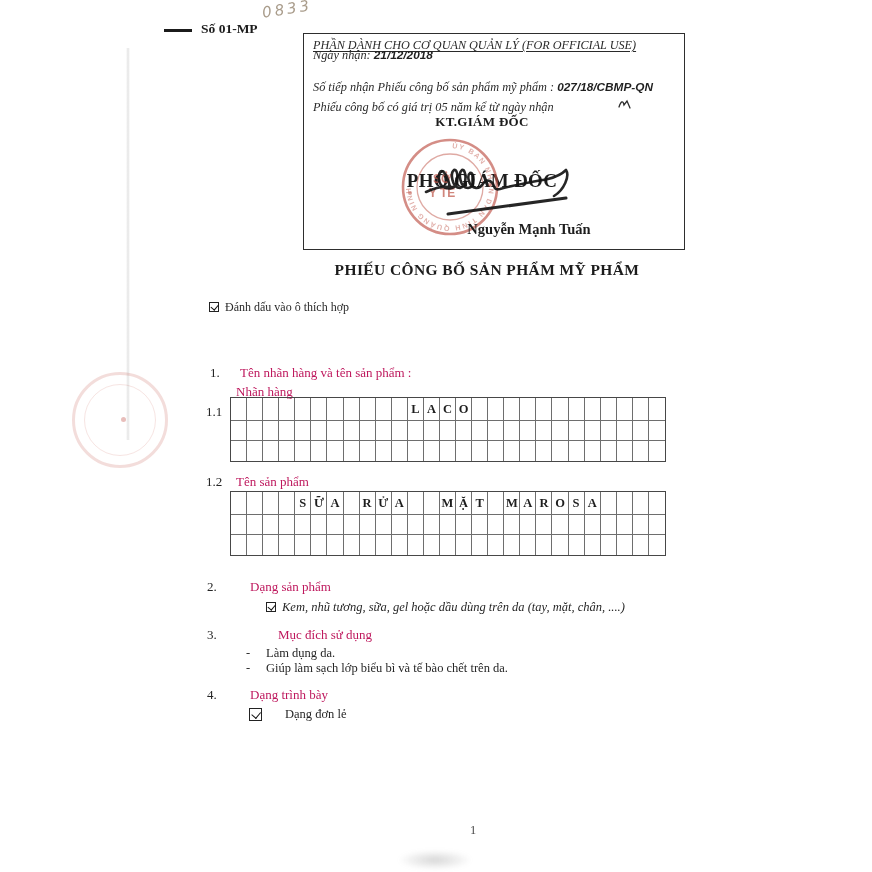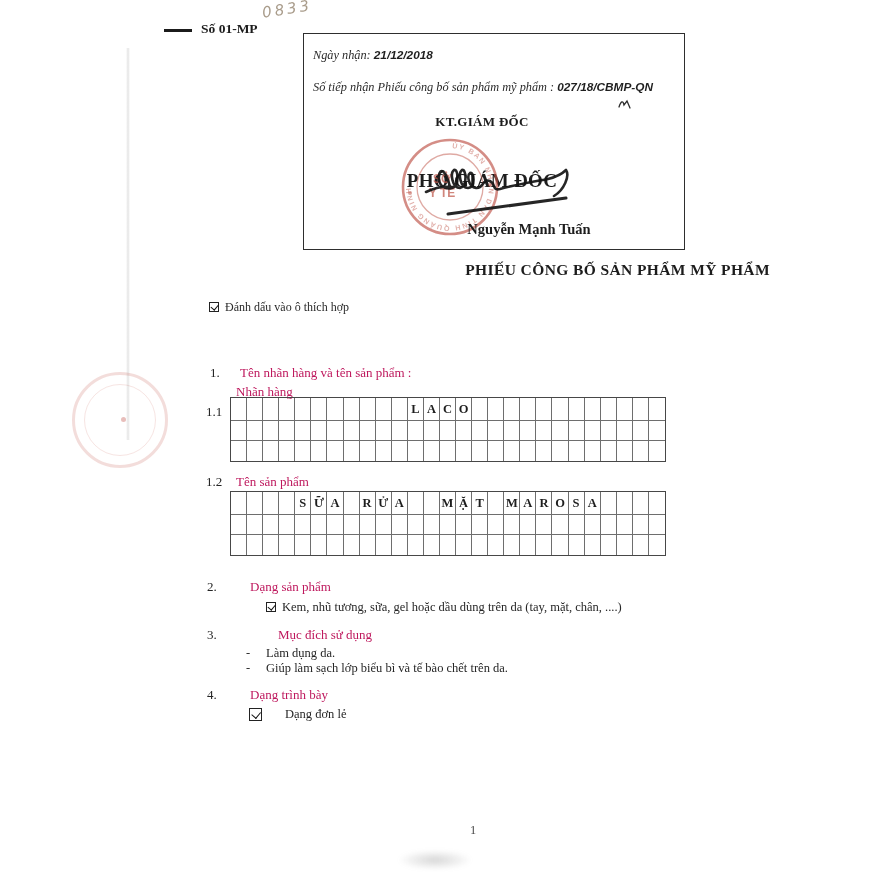--- a/index.html
+++ b/index.html
@@ -31,40 +31,40 @@
   .obox .v{font-style:normal;font-family:"Liberation Sans",sans-serif;font-weight:bold;font-size:11.8px;color:#1f1f1f;}
   .obox .vi{font-style:italic;}
   .ctr{position:absolute;left:0;right:24px;text-align:center;font-weight:bold;color:#1d1d1d;white-space:nowrap;}
   .kt{top:80px;font-size:13px;letter-spacing:.3px;}
   .pho{top:95px;font-size:19px;letter-spacing:.3px;margin-top:41px;}
   .signer-name{top:187px;left:70px;right:0;font-size:14.5px;}
   .stamp-svg{left:94px;top:101px;width:104px;height:104px;filter:blur(.35px);opacity:.92;}
   .sig-svg{left:116px;top:122px;width:164px;height:76px;}
   .tick-svg{left:314px;top:64px;width:14px;height:12px;}
   
-  .main-title{left:130px;top:261px;width:640px;text-align:right;font-weight:bold;font-size:15.5px;
-    letter-spacing:.4px;color:#1c1c1c;}
+  .main-title{left:130px;top:261px;width:640px;text-align:center;font-weight:bold;font-size:15.5px;
+    letter-spacing:.4px;color:#1c1c1c;padding-left:37px;}
   .instruction-row{left:209px;top:300px;font-size:12px;color:#2a2a2a;}
   .info-header{left:130px;top:330px;width:610px;text-align:center;font-weight:bold;font-size:13.5px;
     letter-spacing:.3px;color:#1c1c1c;}
   
   .cb{display:inline-block;position:relative;width:10px;height:10px;border:1.3px solid #222;
     vertical-align:-1px;margin-right:6px;box-sizing:border-box;}
   .cb::after{content:"";position:absolute;left:1px;top:1px;width:6px;height:3.5px;
     border-left:1.5px solid #111;border-bottom:1.5px solid #111;transform:rotate(-50deg);}
   .cb.big{width:13px;height:13px;}
   .cb.big::after{left:2px;top:1.5px;width:7px;height:4.5px;}
   
   .sec-num{font-size:13px;color:#242424;}
   .sec-label{font-size:13px;color:#be185d;}
   .n1{left:210px;top:365px;}  .l1{left:240px;top:365px;}
   .n11{left:206px;top:384px;margin-top:20px;} .l11{left:236px;top:384px;}
   .n12{left:206px;top:474px;} .l12{left:236px;top:474px;}
   .n2{left:207px;top:579px;}  .l2{left:250px;top:579px;}
-  .opt2{left:266px;top:600px;font-size:12.5px;white-space:nowrap;}
+  .opt2{left:266px;top:600px;font-size:12.5px;white-space:nowrap;font-style:italic;}
   .n3{left:207px;top:627px;}  .l3{left:250px;top:627px;margin-left:28px;}
   .b1d{left:246px;top:646px;font-size:12.5px;} .b1{left:266px;top:646px;font-size:12.5px;}
   .b2d{left:246px;top:661px;font-size:12.5px;} .b2{left:266px;top:661px;font-size:12.5px;}
   .n4{left:207px;top:687px;}  .l4{left:250px;top:687px;}
   .opt4cb{left:249px;top:706px;} .opt4{left:285px;top:707px;font-size:12.5px;}
   .pageno{left:470px;top:823px;font-size:12.5px;color:#4a4a4a;}
   
   .char-grid{position:absolute;left:230px;width:436px;display:grid;
     grid-template-columns:repeat(var(--cols),1fr);grid-template-rows:23px 20px 20px;
     border:1.4px solid #474747;box-sizing:border-box;}
@@ -87,28 +87,30 @@
     </div>
   <div class="abs smudge"></div>
 
   
   <div class="abs handwritten-no">0833</div>
   <div class="abs form-dash"></div>
   <div class="abs form-code">Số 01-MP</div>
 
   
   <div class="abs obox">
+    <div class="ln hdr" style="top:4px;">PHẦN DÀNH CHO CƠ QUAN QUẢN LÝ (FOR OFFICIAL USE)</div>
     <div class="ln" style="top:14px;">
       <span>Ngày nhận:</span>
       <span class="v vi">21/12/2018</span>
     </div>
     <div class="ln" style="top:46px;">
       <span>Số tiếp nhận Phiếu công bố sản phẩm mỹ phẩm :</span>
       <span class="v vi">027/18/CBMP-QN</span>
     </div>
+    <div class="ln" style="top:66px;">Phiếu công bố có giá trị 05 năm kể từ ngày nhận</div>
     <svg class="abs tick-svg" viewBox="0 0 14 12">
       <path d="M1,9 C3,3 5,2 6,7 L9,3 L12,10" fill="none" stroke="#2b2b2b" stroke-width="1.3" stroke-linecap="round"></path>
     </svg>
     <div class="ctr kt">KT.GIÁM ĐỐC</div>
     <div class="ctr pho">PHÓ GIÁM ĐỐC</div>
 
     <svg class="abs stamp-svg" viewBox="0 0 104 104">
       <defs>
         <path id="ringPath" d="M 52,13 A 39,39 0 1 1 51.9,13" fill="none"></path>
       </defs>

